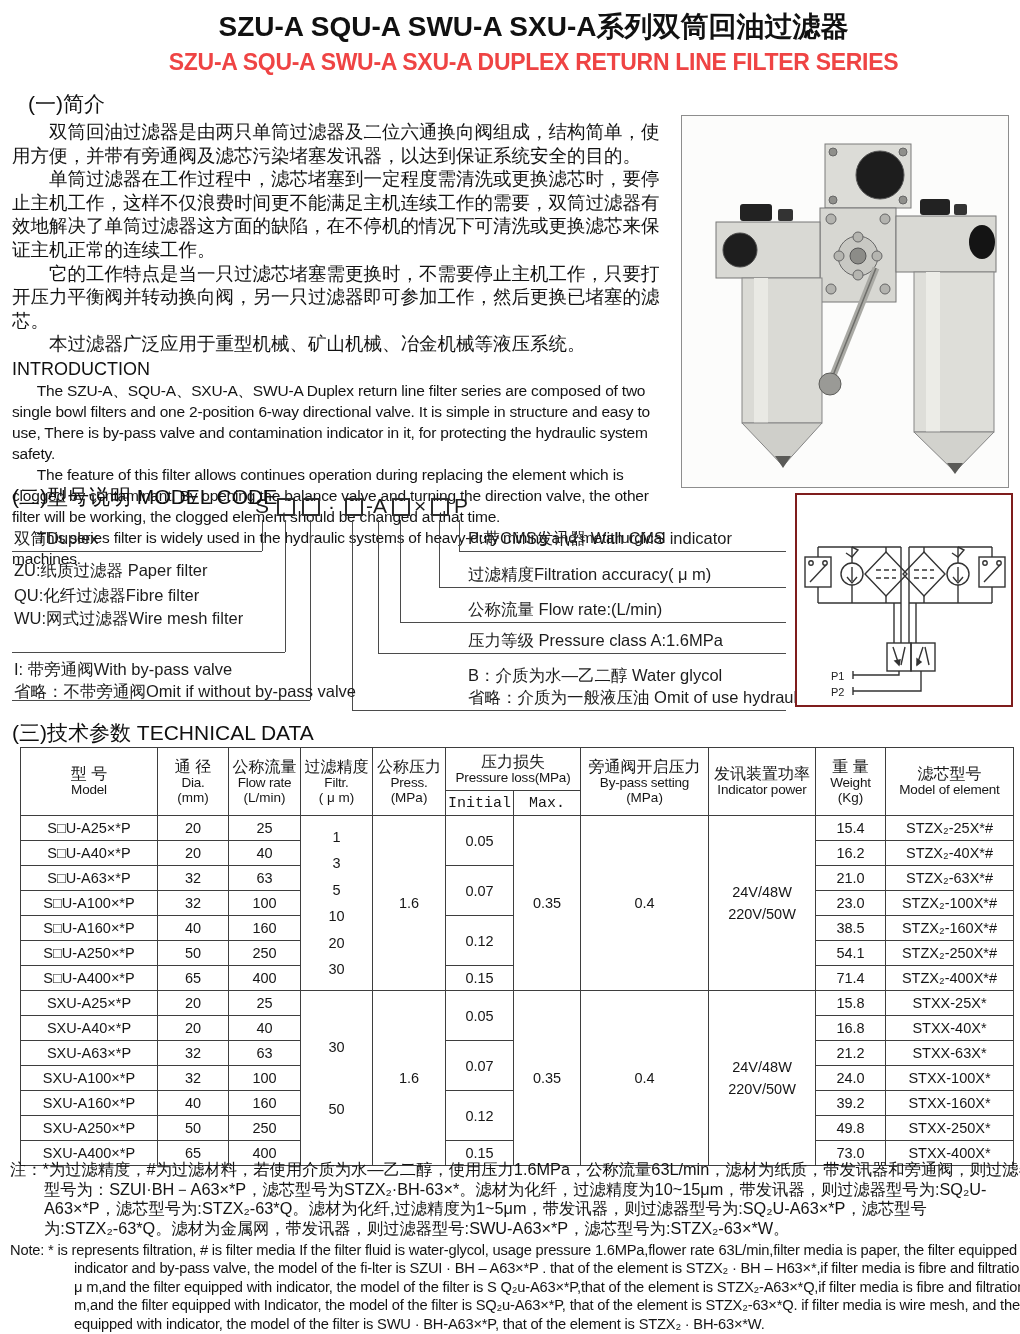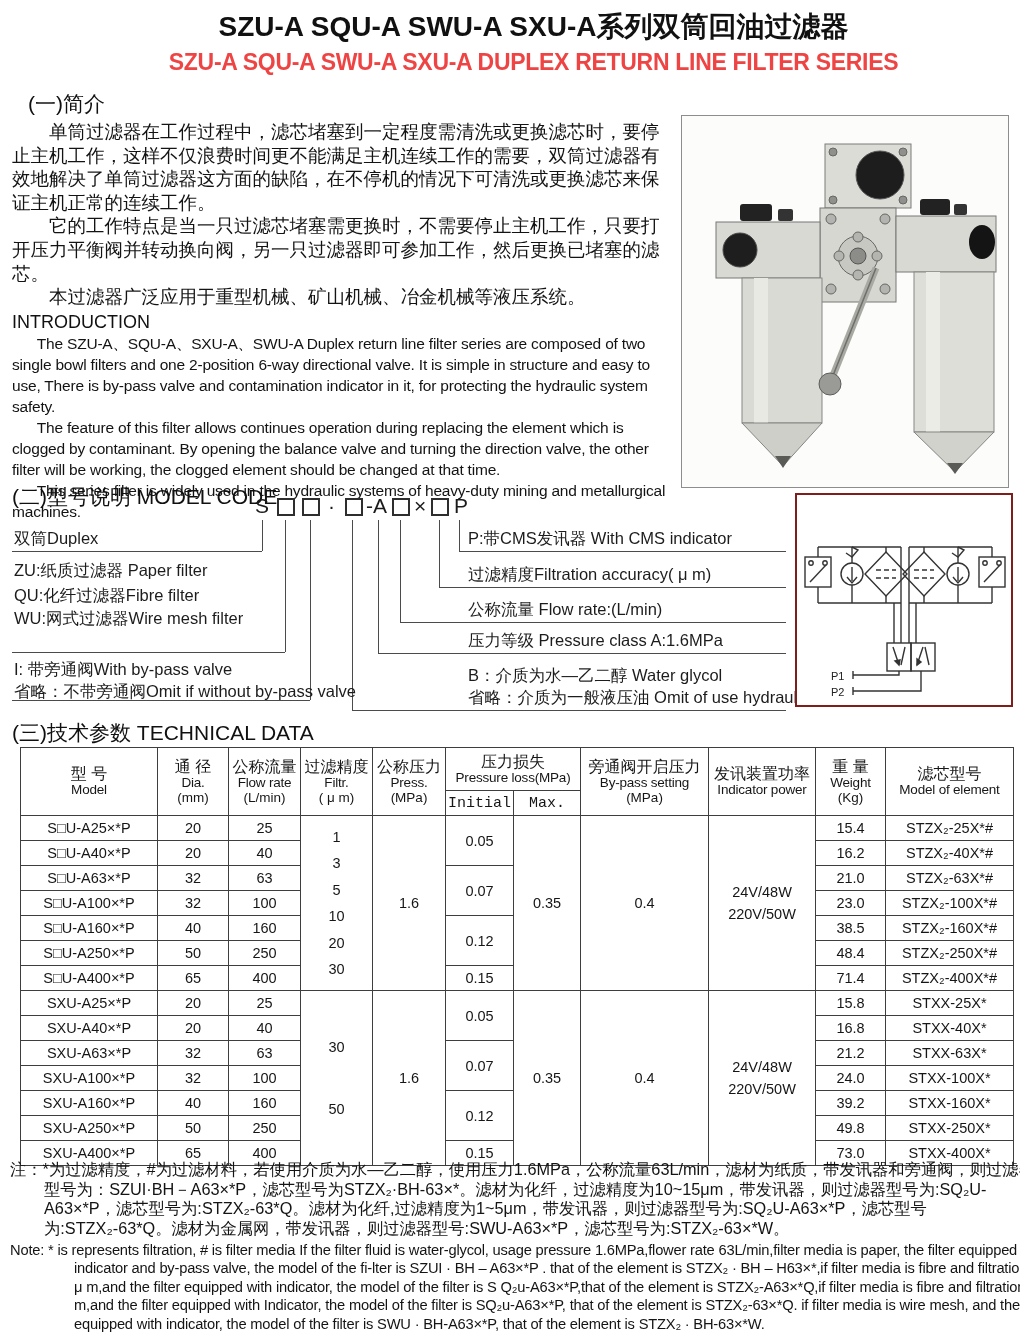--- a/index.html
+++ b/index.html
@@ -55,20 +55,21 @@
 </head>
 <body>
 
 <div class="page">
 
   <div class="title">SZU-A SQU-A SWU-A SXU-A系列双筒回油过滤器</div>
   <div class="subtitle">SZU-A SQU-A SWU-A SXU-A DUPLEX RETURN LINE FILTER SERIES</div>
 
   <div class="intro">
     <div class="sec-head">(一)简介</div>
+    <p class="zh">双筒回油过滤器是由两只单筒过滤器及二位六通换向阀组成，结构简单，使用方便，并带有旁通阀及滤芯污染堵塞发讯器，以达到保证系统安全的目的。</p>
     <p class="zh">单筒过滤器在工作过程中，滤芯堵塞到一定程度需清洗或更换滤芯时，要停止主机工作，这样不仅浪费时间更不能满足主机连续工作的需要，双筒过滤器有效地解决了单筒过滤器这方面的缺陷，在不停机的情况下可清洗或更换滤芯来保证主机正常的连续工作。</p>
     <p class="zh">它的工作特点是当一只过滤芯堵塞需更换时，不需要停止主机工作，只要打开压力平衡阀并转动换向阀，另一只过滤器即可参加工作，然后更换已堵塞的滤芯。</p>
     <p class="zh">本过滤器广泛应用于重型机械、矿山机械、冶金机械等液压系统。</p>
     <div class="en-head">INTRODUCTION</div>
     <p class="en">The SZU-A、SQU-A、SXU-A、SWU-A Duplex return line filter series are composed of two single bowl filters and one 2-position 6-way directional valve. It is simple in structure and easy to use, There is by-pass valve and contamination indicator in it, for protecting the hydraulic system safety.</p>
     <p class="en">The feature of this filter allows continues operation during replacing the element which is clogged by contaminant. By opening the balance valve and turning the direction valve, the other filter will be working, the clogged element should be changed at that time.</p>
     <p class="en">This series filter is widely used in the hydraulic systems of heavy-duty mining and metallurgical machines.</p>
   </div>
 
   <div class="photo">
@@ -363,21 +364,21 @@
           <td>40</td>
           <td>160</td>
           <td rowspan="2">0.12</td>
           <td>38.5</td>
           <td>STZX₂-160X*#</td>
         </tr>
         <tr>
           <td>S□U-A250×*P</td>
           <td>50</td>
           <td>250</td>
-          <td>48.4</td>
+          <td>54.1</td>
           <td>STZX₂-250X*#</td>
         </tr>
         <tr>
           <td>S□U-A400×*P</td>
           <td>65</td>
           <td>400</td>
           <td rowspan="1">0.15</td>
           <td>71.4</td>
           <td>STZX₂-400X*#</td>
         </tr>

